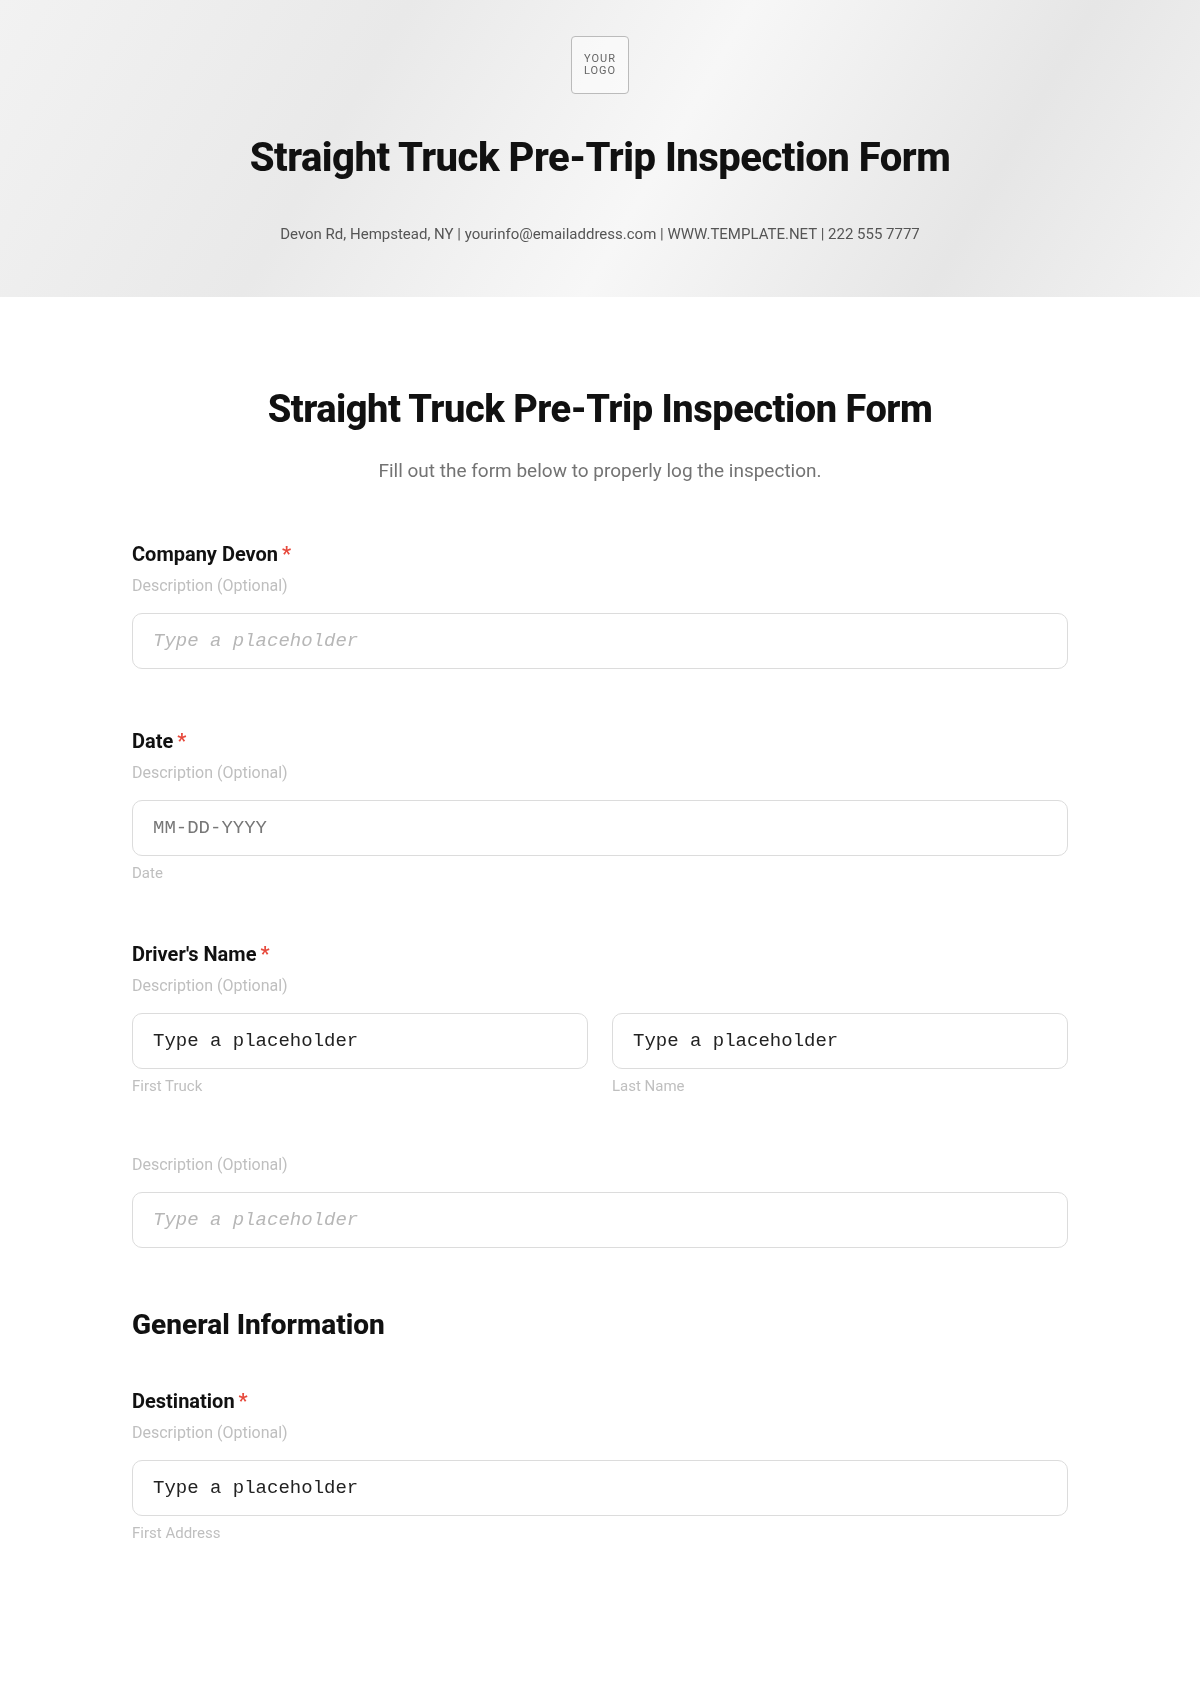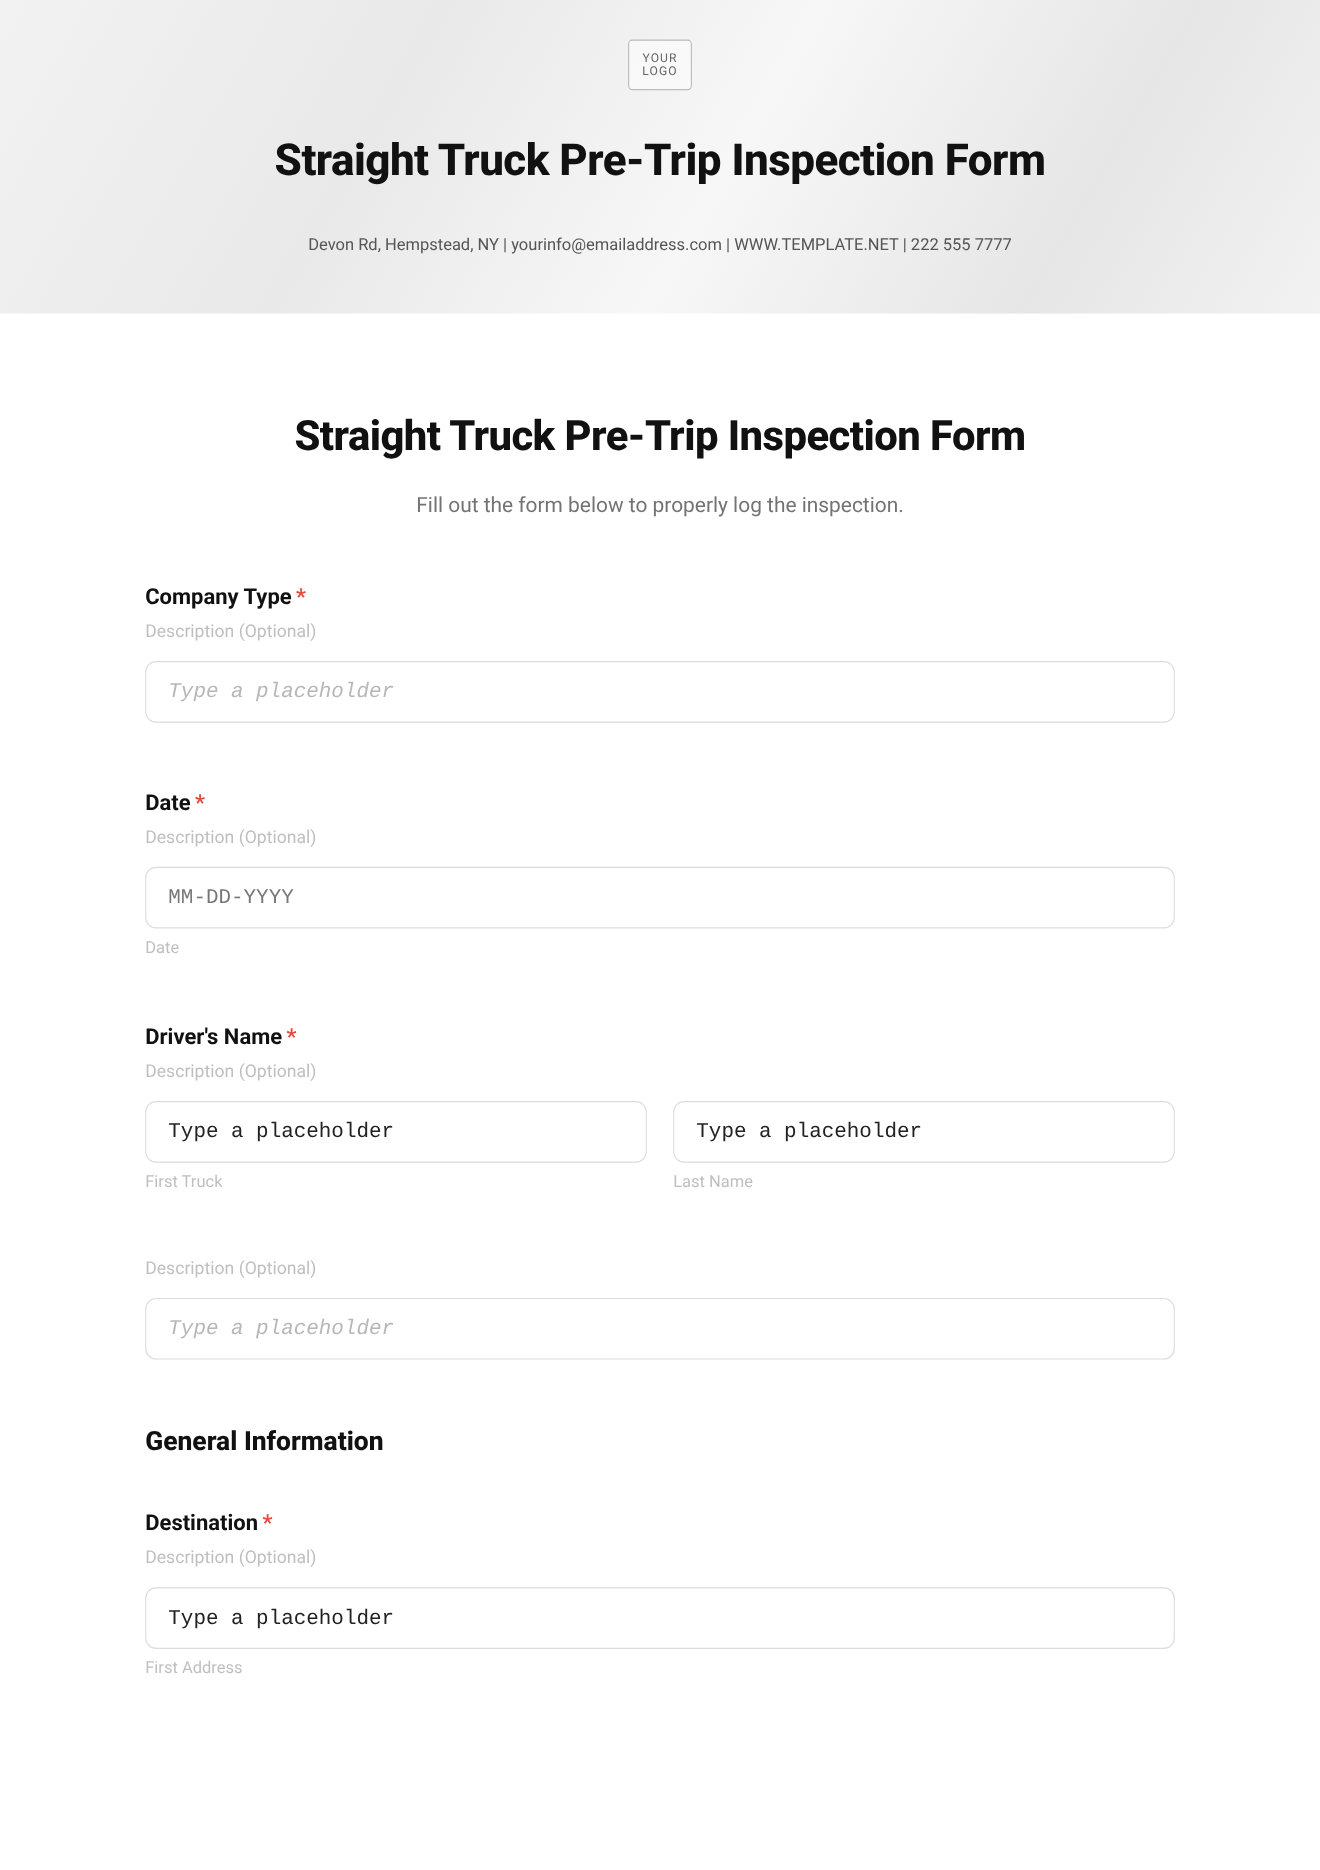--- a/index.html
+++ b/index.html
@@ -9,21 +9,21 @@
     color: #222;
     width: 1200px;
   }
   .hero {
     background: linear-gradient(120deg, #f2f2f2 0%, #e9e9e9 30%, #f7f7f7 55%, #e6e6e6 80%, #f2f2f2 100%);
     padding: 36px 0 54px;
     text-align: center;
   }
   .logo-box {
     width: 58px;
-    height: 46px;
+    height: 58px;
     border: 1px solid #bbb;
     border-radius: 4px;
     margin: 0 auto 40px;
     display: flex;
     align-items: center;
     justify-content: center;
     font-size: 11px;
     line-height: 1.1;
     letter-spacing: 1px;
     color: #666;
@@ -92,21 +92,21 @@
     font-size: 15px;
     color: #bfbfbf;
     margin-top: 8px;
   }
   .row {
     display: flex;
     gap: 24px;
   }
   .col { flex: 1; }
   .section-heading {
-    font-size: 24px;
+    font-size: 28px;
     font-weight: 800;
     color: #111;
     margin: 10px 0 48px;
   }
 </style>
 </head>
 <body>
 
 <div class="hero">
   <div class="logo-box">
@@ -116,21 +116,21 @@
   <h1>Straight Truck Pre-Trip Inspection Form</h1>
   <div class="contact">Devon Rd, Hempstead, NY | yourinfo@emailaddress.com | WWW.TEMPLATE.NET | 222 555 7777</div>
 </div>
 
 <div class="page">
   <h2 class="page-title">Straight Truck Pre-Trip Inspection Form</h2>
   <div class="page-sub">Fill out the form below to properly log the inspection.</div>
 
   <div class="field">
     <div class="field-label">
-      <span>Company Type</span><span class="req">*</span>
+      <span>Company Devon</span><span class="req">*</span>
     </div>
     <div class="field-desc">Description (Optional)</div>
     <input class="input" type="text" placeholder="Type a placeholder" style="">
   </div>
 
   <div class="field">
     <div class="field-label">
       <span>Date</span><span class="req">*</span>
     </div>
     <div class="field-desc">Description (Optional)</div>

